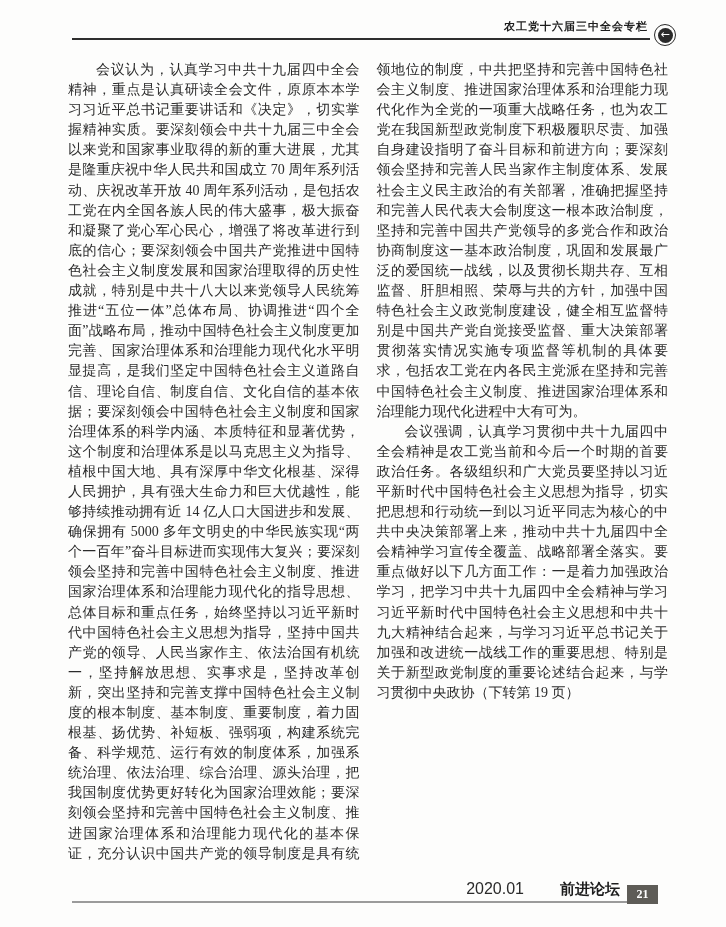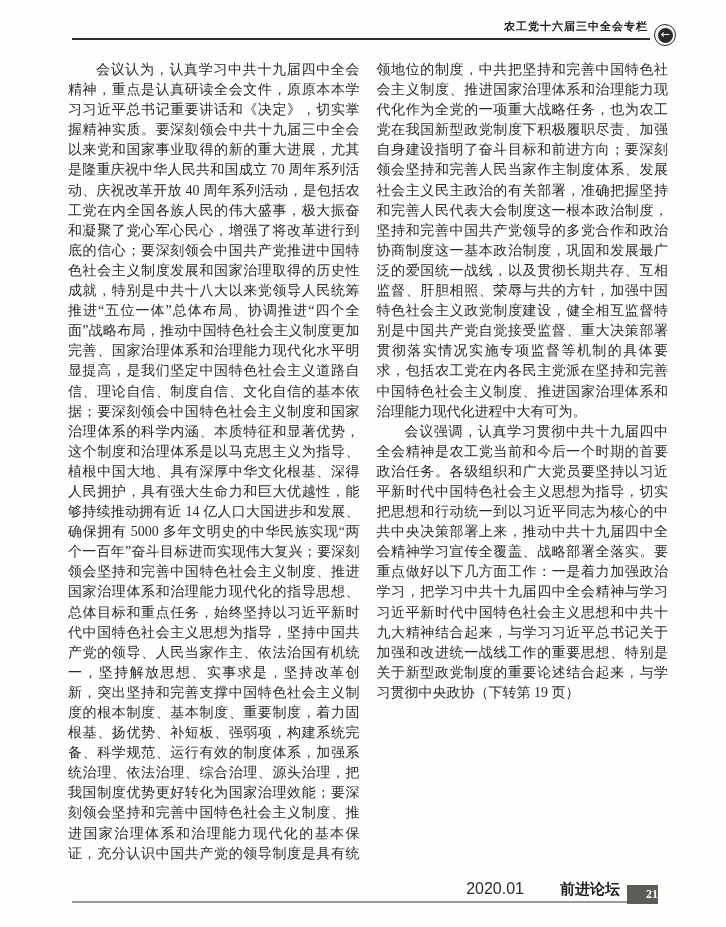--- a/index.html
+++ b/index.html
@@ -99,21 +99,21 @@
   .page-badge {
     position: absolute;
     left: 627px; top: 885px;
     width: 31px; height: 19px;
     background: #5e5c57;
     color: #ffffff;
     font-family: "Liberation Serif", "DejaVu Serif", serif;
     font-weight: bold;
     font-size: 12px;
     line-height: 19px;
-    text-align: right;
+    text-align: center;
     z-index: 2;
   }
 </style>
 </head>
 <body>
 
 <div class="page">
 
   <div>
     <div class="header-title">农工党十六届三中全会专栏</div>

